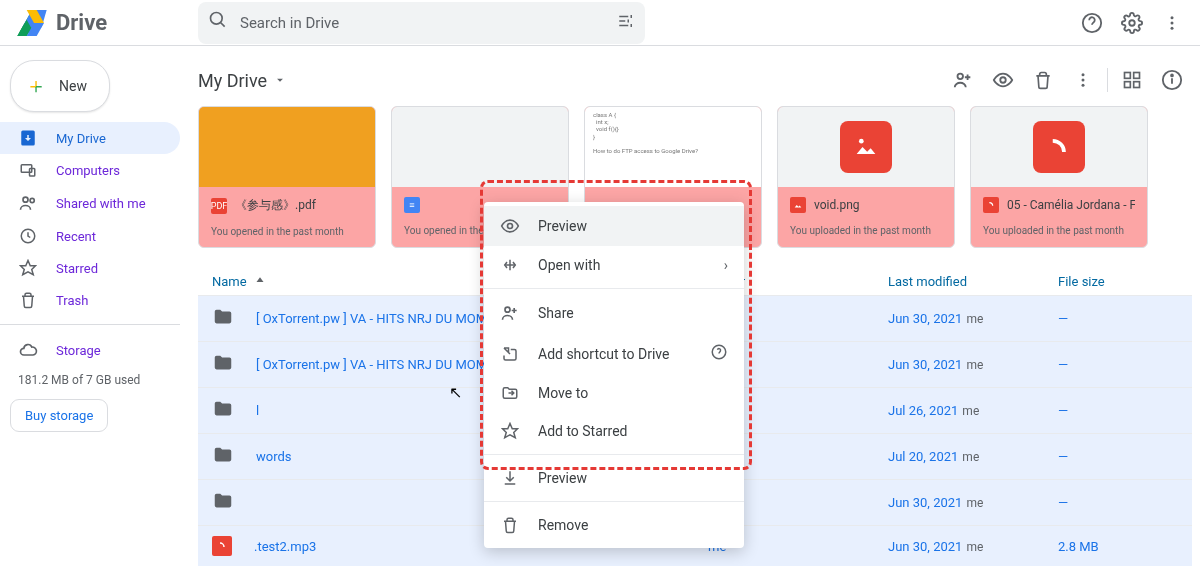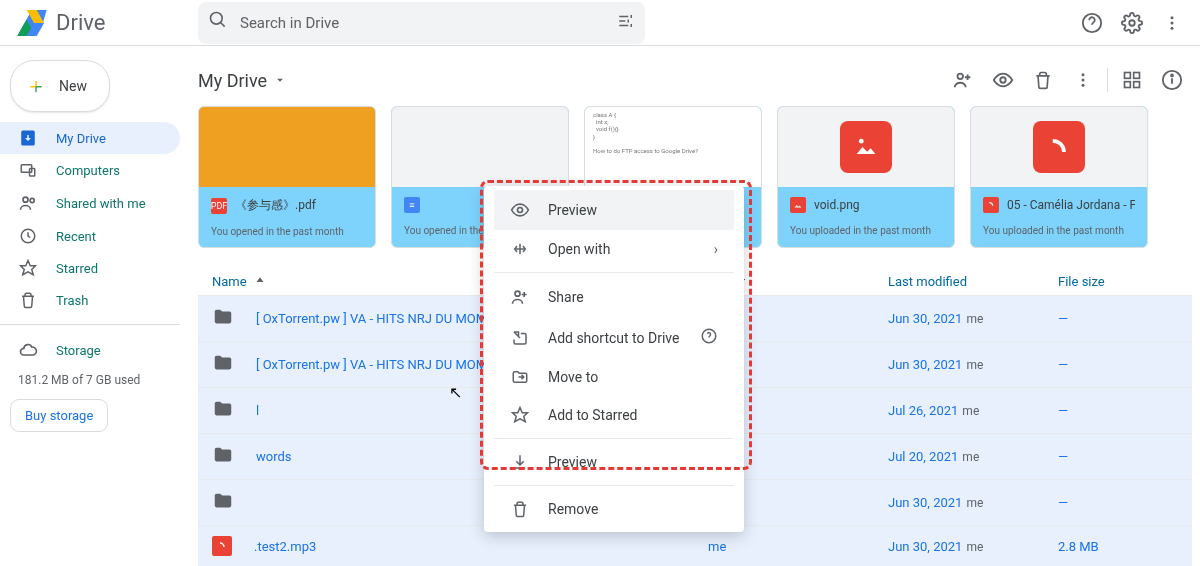--- a/index.html
+++ b/index.html
@@ -1,53 +1,53 @@
 <!DOCTYPE html>
 <html><head>
   <meta charset="utf-8">
   <style>
     * { margin:0; padding:0; box-sizing:border-box; font-family:Roboto,Arial,sans-serif; }
     body { width:1200px; height:566px; overflow:hidden; color:#3c4043; background:#fff; }
 
     
     .header { display:flex; align-items:center; height:46px; padding:0 8px; border-bottom:1px solid #dadce0; }
-    .logo-block { display:flex; align-items:center; gap:8px; width:190px; padding-left:8px; }
+    .logo-block { display:flex; align-items:center; gap:8px; width:190px; padding-left:8px;font-weight:bold; }
     .logo-drive { width:32px; height:32px; display:flex; align-items:center; justify-content:center; }
     .brand { font-size:22px; color:#5f6368; }
     .search { flex:1; max-width:610px; height:42px; background:#f1f3f4; border-radius:8px; display:flex; align-items:center; padding:0 10px; }
     .search-icon { color:#5f6368; font-size:20px; margin-right:12px; }
     .search-text { flex:1; color:#5f6368; font-size:15px; }
     .tune-icon { color:#5f6368; font-size:18px; }
     .hdr-spacer { flex:1; }
     .hdr-icon { width:40px; height:40px; display:flex; align-items:center; justify-content:center; color:#5f6368; cursor:pointer; }
 
     
     .body-row { display:flex; height:520px; }
     .sidebar { width:190px; padding:8px 0; }
     .new-btn { display:inline-flex; align-items:center; gap:12px; background:#fff; border:1px solid #dadce0; border-radius:24px; padding:10px 22px 10px 14px; margin:6px 10px 10px; font-size:14px; box-shadow:0 1px 2px rgba(0,0,0,.1); cursor:pointer; }
     .plus { font-size:22px; font-weight:300; background:linear-gradient(135deg,#ea4335 25%,#fbbc04 25% 50%,#34a853 50% 75%,#4285f4 75%); -webkit-background-clip:text; color:transparent; }
-    .nav-item { display:flex; align-items:center; gap:18px; padding:7px 18px; font-size:13px; color:#0f766e; border-radius:0 16px 16px 0; cursor:pointer; margin-right:10px; }
+    .nav-item { display:flex; align-items:center; gap:18px; padding:7px 18px; font-size:13px; color:#6d28d9; border-radius:0 16px 16px 0; cursor:pointer; margin-right:10px; }
     .nav-item.active { background:#e8f0fe; color:#1967d2; }
     .nav-item.active .nav-icon { color:#1967d2; }
     .nav-icon { width:20px; color:#5f6368; display:flex; align-items:center; justify-content:center; }
     .nav-sep { border-top:1px solid #dadce0; margin:8px 10px 8px 0; }
     .storage-line { font-size:12px; color:#5f6368; padding:6px 18px; }
     .buy-btn { display:inline-block; border:1px solid #dadce0; border-radius:9px; padding:8px 14px; font-size:13px; color:#1a73e8; margin:6px 10px; cursor:pointer; }
 
     
     .main { flex:1; padding:14px 8px 0 8px; overflow:hidden; }
     .toolbar { display:flex; align-items:center; margin-bottom:6px; }
     .breadcrumb { font-size:18px; color:#3c4043; display:flex; align-items:center; gap:6px; cursor:pointer; }
     .tb-spacer { flex:1; }
     .tb-icon { width:40px; height:40px; display:flex; align-items:center; justify-content:center; color:#5f6368; cursor:pointer; }
     .tb-sep { width:1px; height:24px; background:#dadce0; margin:0 4px; }
 
     
     .cards { display:flex; gap:15px; }
-    .card { width:178px; border:1px solid #dadce0; border-radius:6px; overflow:hidden; background:#7dd3fc; }
+    .card { width:178px; border:1px solid #dadce0; border-radius:6px; overflow:hidden; background:#fca5a5; }
     .thumb { height:80px; background:#f1f3f4; display:flex; align-items:center; justify-content:center; }
     .thumb.orange { background:#f0a020; }
     .thumb.code { background:#fff; align-items:flex-start; justify-content:flex-start; padding:4px 8px; font-size:6px; color:#777; line-height:1.2; white-space:pre; }
     .card-meta { padding:10px 12px; }
     .card-title { display:flex; align-items:center; gap:8px; font-size:12px; color:#3c4043; white-space:nowrap; overflow:hidden; text-overflow:ellipsis; }
     .card-sub { font-size:10px; color:#5f6368; margin-top:12px; }
     .file-ic { width:16px; height:16px; border-radius:2px; display:flex; align-items:center; justify-content:center; font-size:9px; color:#fff; flex-shrink:0; }
     .ic-pdf { background:#ea4335; }
     .ic-doc { background:#4285f4; }
     .ic-img { background:#ea4335; }
@@ -66,21 +66,21 @@
     .tr { display:flex; align-items:center; padding:10px 14px; border-top:1px solid #e8eaed; }
     .tr.sel { background:#e8f0fe; }
     .td-name { flex:1; display:flex; align-items:center; gap:22px; color:#1a73e8; }
     .td-owner { width:180px; color:#1a73e8; }
     .td-mod { width:170px; color:#1a73e8; }
     .td-mod .me { color:#5f6368; margin-left:4px; font-size:12px; }
     .td-size { width:120px; color:#1a73e8; }
     .folder-ic { color:#5f6368; }
 
     
-    .ctx { position:absolute; left:484px; top:186px; width:260px; background:#fff; box-shadow:0 4px 16px rgba(0,0,0,.2); border-radius:4px; z-index:10; padding:4px 10px; }
+    .ctx { position:absolute; left:484px; top:202px; width:260px; background:#fff; box-shadow:0 4px 16px rgba(0,0,0,.2); border-radius:4px; z-index:10; padding:4px 0; }
     .ctx-item { display:flex; align-items:center; gap:18px; padding:10px 16px; font-size:14px; color:#3c4043; cursor:pointer; }
     .ctx-item.hl { background:#f1f3f4; }
     .ctx-icon { width:20px; color:#5f6368; display:flex; align-items:center; justify-content:center; }
     .ctx-sep { border-top:1px solid #e8eaed; margin:4px 0; }
     .ctx-right { margin-left:auto; color:#5f6368; }
     .highlight-box { position:absolute; left:480px; top:180px; width:272px; height:290px; border:3px dashed #e53935; border-radius:8px; z-index:11; pointer-events:none; }
 
     .cursor-arrow { position:absolute; left:449px; top:383px; z-index:12; font-size:16px; color:#000; pointer-events:none; }
   </style>
 </head>

